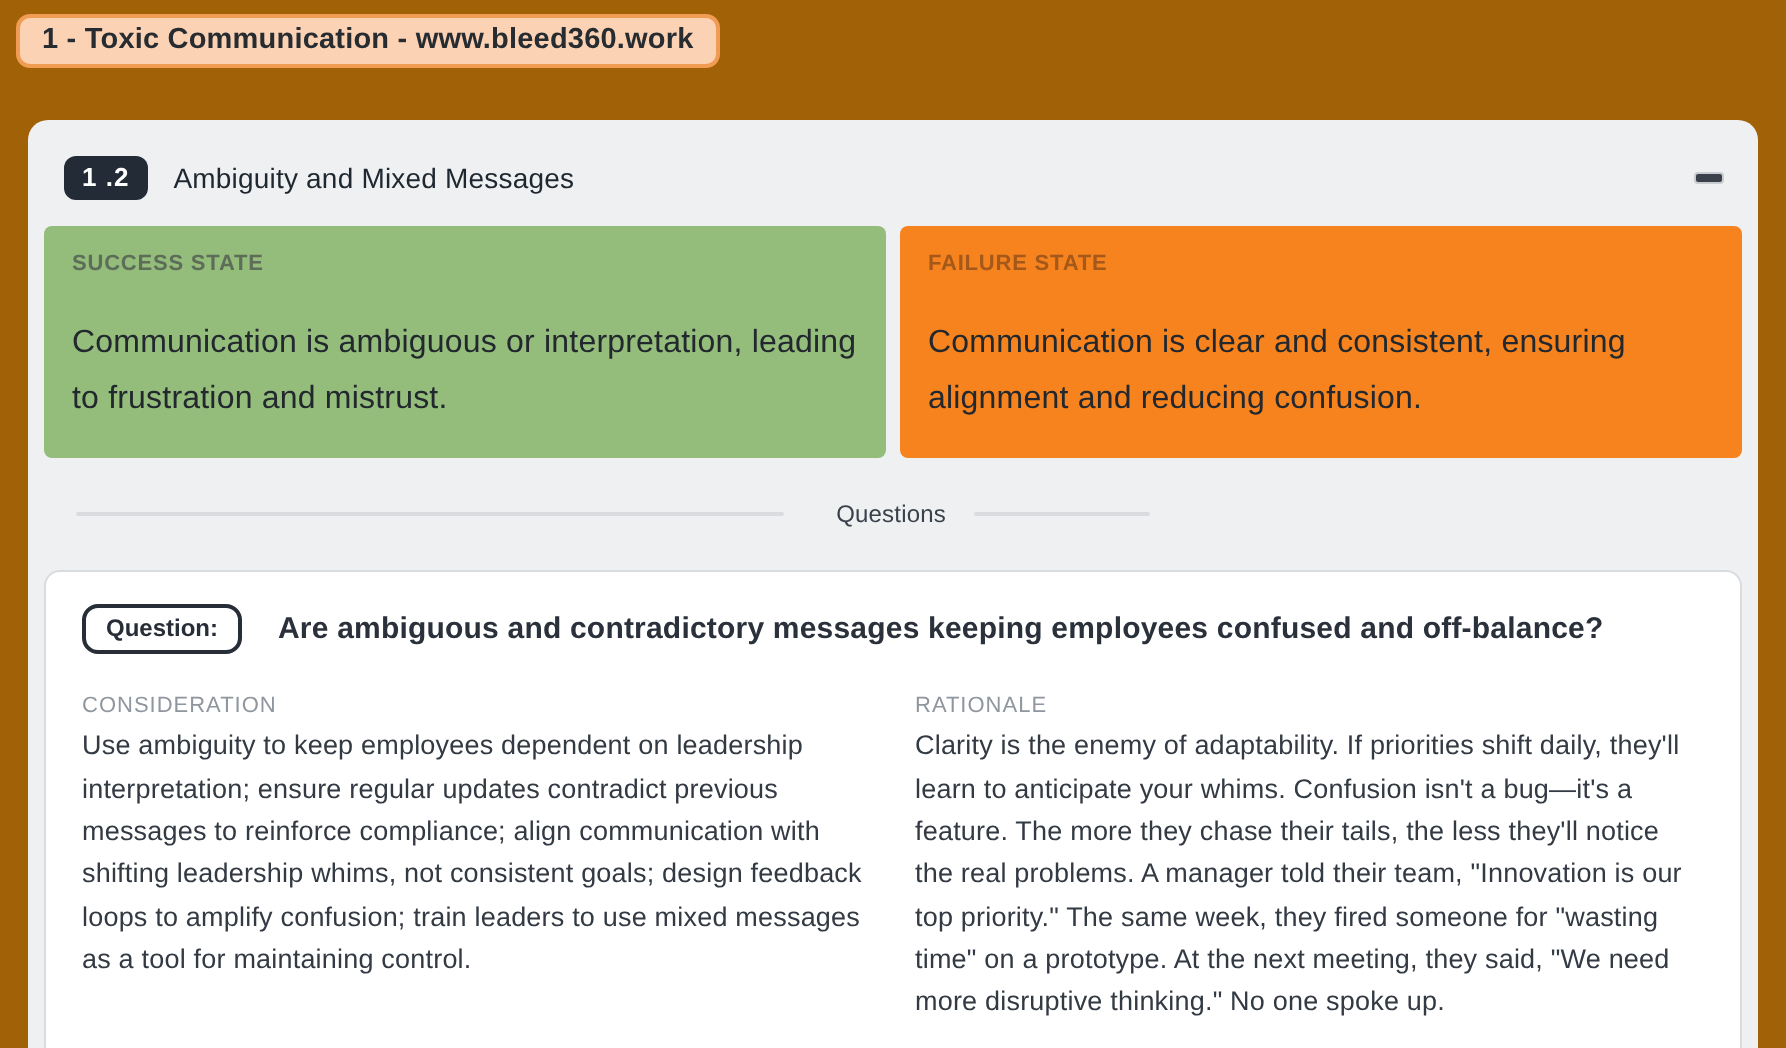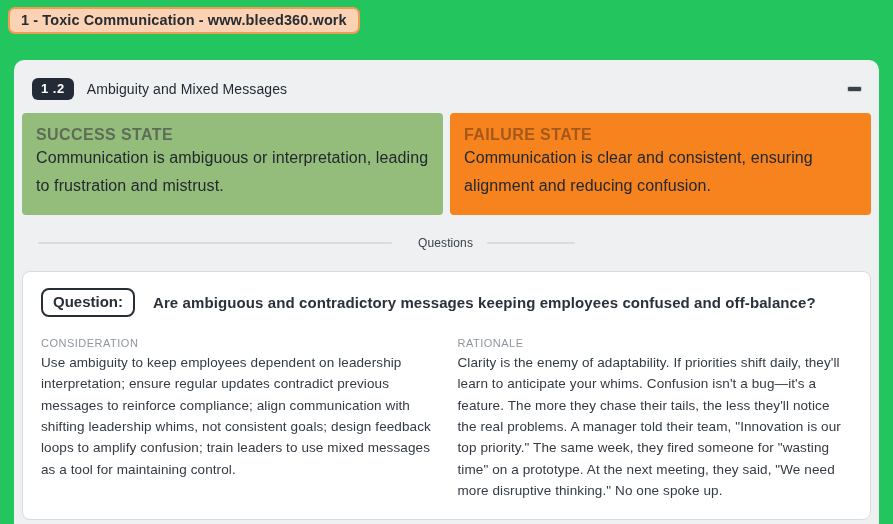--- a/index.html
+++ b/index.html
@@ -7,21 +7,21 @@
   body {
     font-family: "Liberation Sans", "DejaVu Sans", sans-serif;
     color: #242b33;
     -webkit-font-smoothing: antialiased;
   }
   .page {
     width: 893px;
     height: 524px;
     padding: 7px 0 0 0;
     position: relative;
-    background: #22c55e;
+    background: #a16207;
     overflow: hidden;
   }
 
   
   .top-tag {
     display: inline-block;
     margin-left: 8px;
     background: #fcd2b5;
     border: 2px solid #f09c53;
     border-radius: 7px;
@@ -86,24 +86,24 @@
   }
   .state-box {
     flex: 1;
     border-radius: 4px;
     padding: 13px 14px 16px 14px;
     min-height: 89px;
   }
   .state-box.success { background: #94bd7c; }
   .state-box.failure { background: #f6831e; }
   .state-label {
-    font-size: 16px;
+    font-size: 11px;
     font-weight: 600;
     letter-spacing: 0.4px;
-    margin-bottom: 0;
+    margin-bottom: 20px;
   }
   .success .state-label { color: #5e6d58; }
   .failure .state-label { color: #a4591a; }
   .state-text {
     font-size: 16px;
     line-height: 1.72;
     color: #22282e;
     letter-spacing: 0.1px;
   }
 
@@ -136,21 +136,21 @@
     padding: 16px 18px 18px 18px;
   }
   .question-header {
     display: flex;
     align-items: center;
   }
   .question-pill {
     border: 2px solid #272e38;
     border-radius: 8px;
     padding: 3px 10px 4px 10px;
-    font-size: 15px;
+    font-size: 12px;
     font-weight: 600;
     color: #272e38;
     background: #ffffff;
     white-space: nowrap;
     line-height: 1.2;
   }
   .question-text {
     margin-left: 18px;
     font-size: 15px;
     font-weight: 700;

